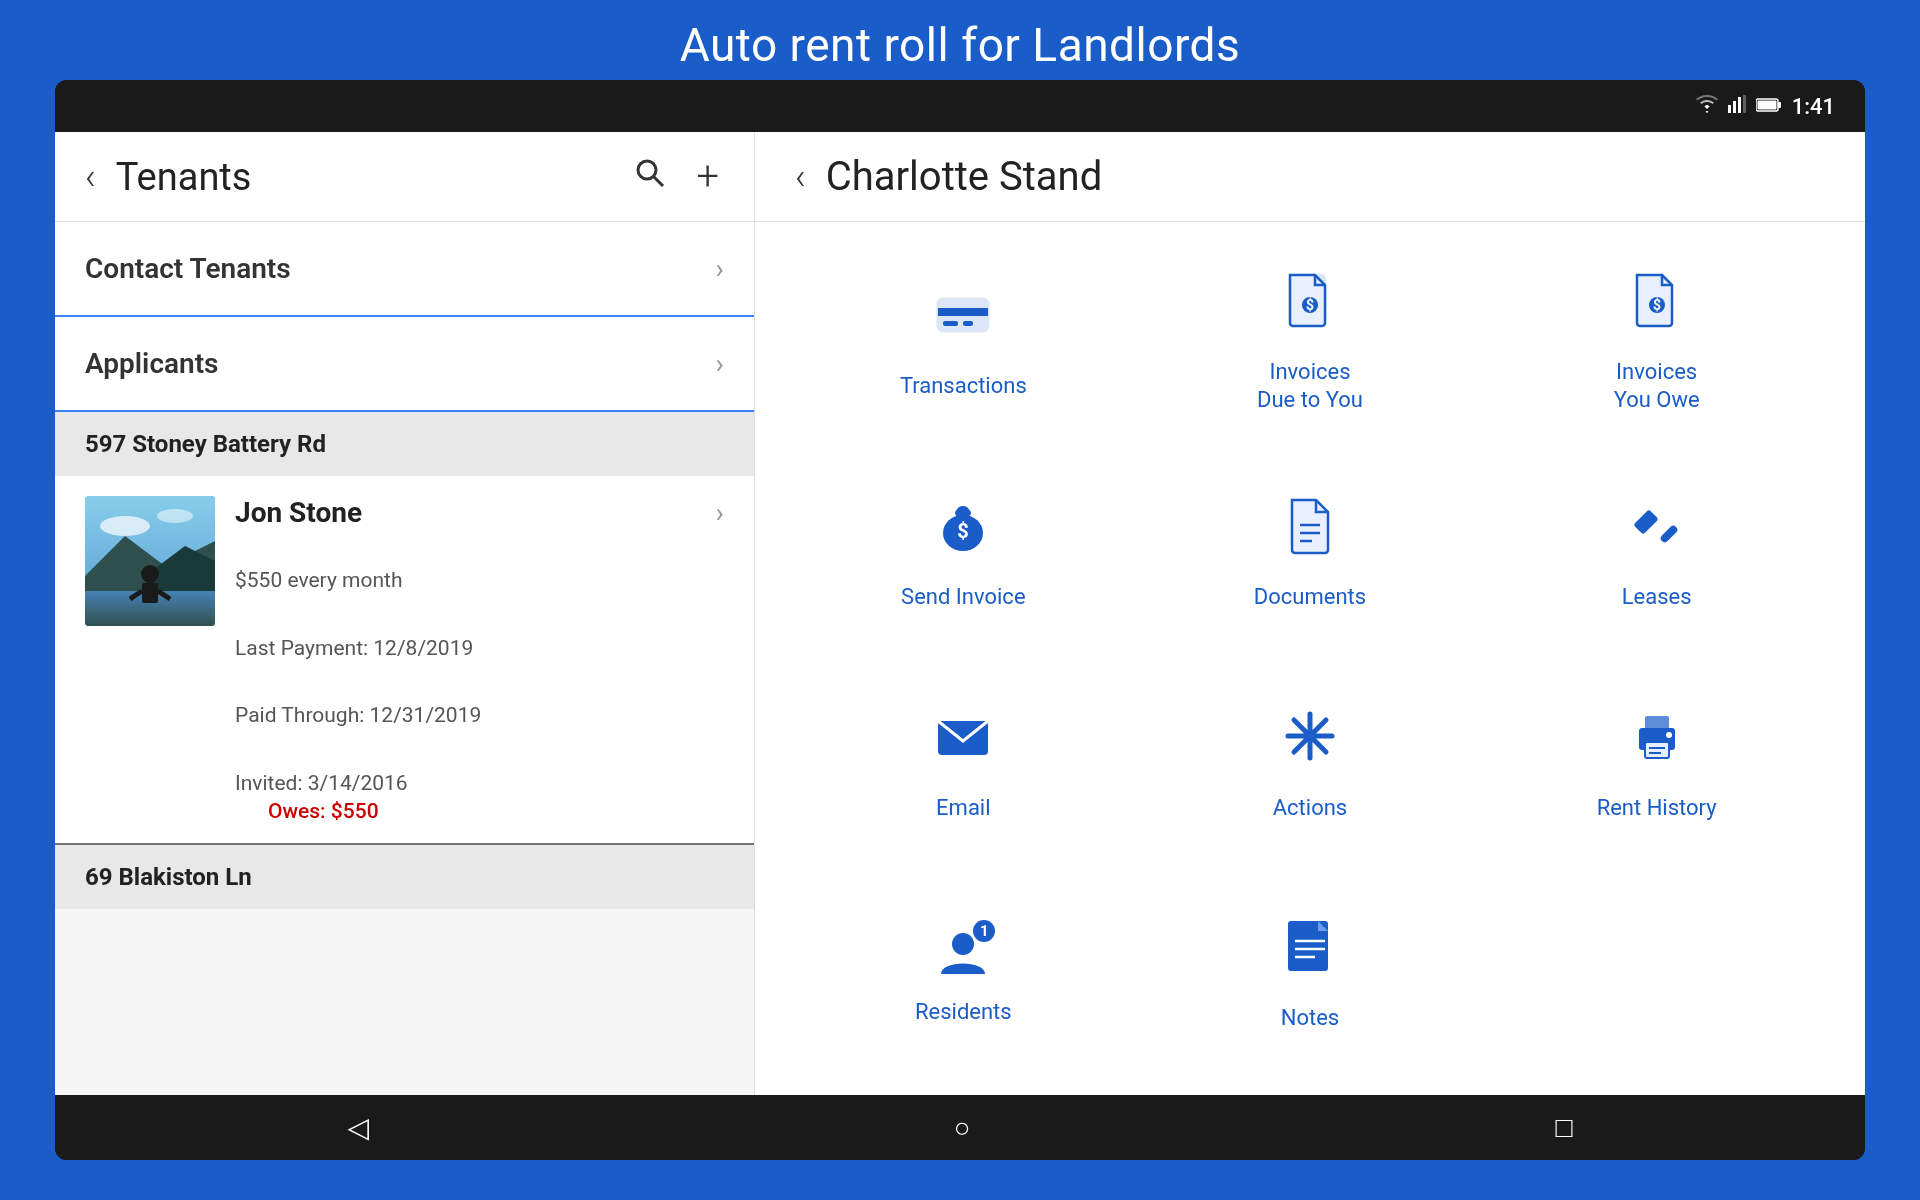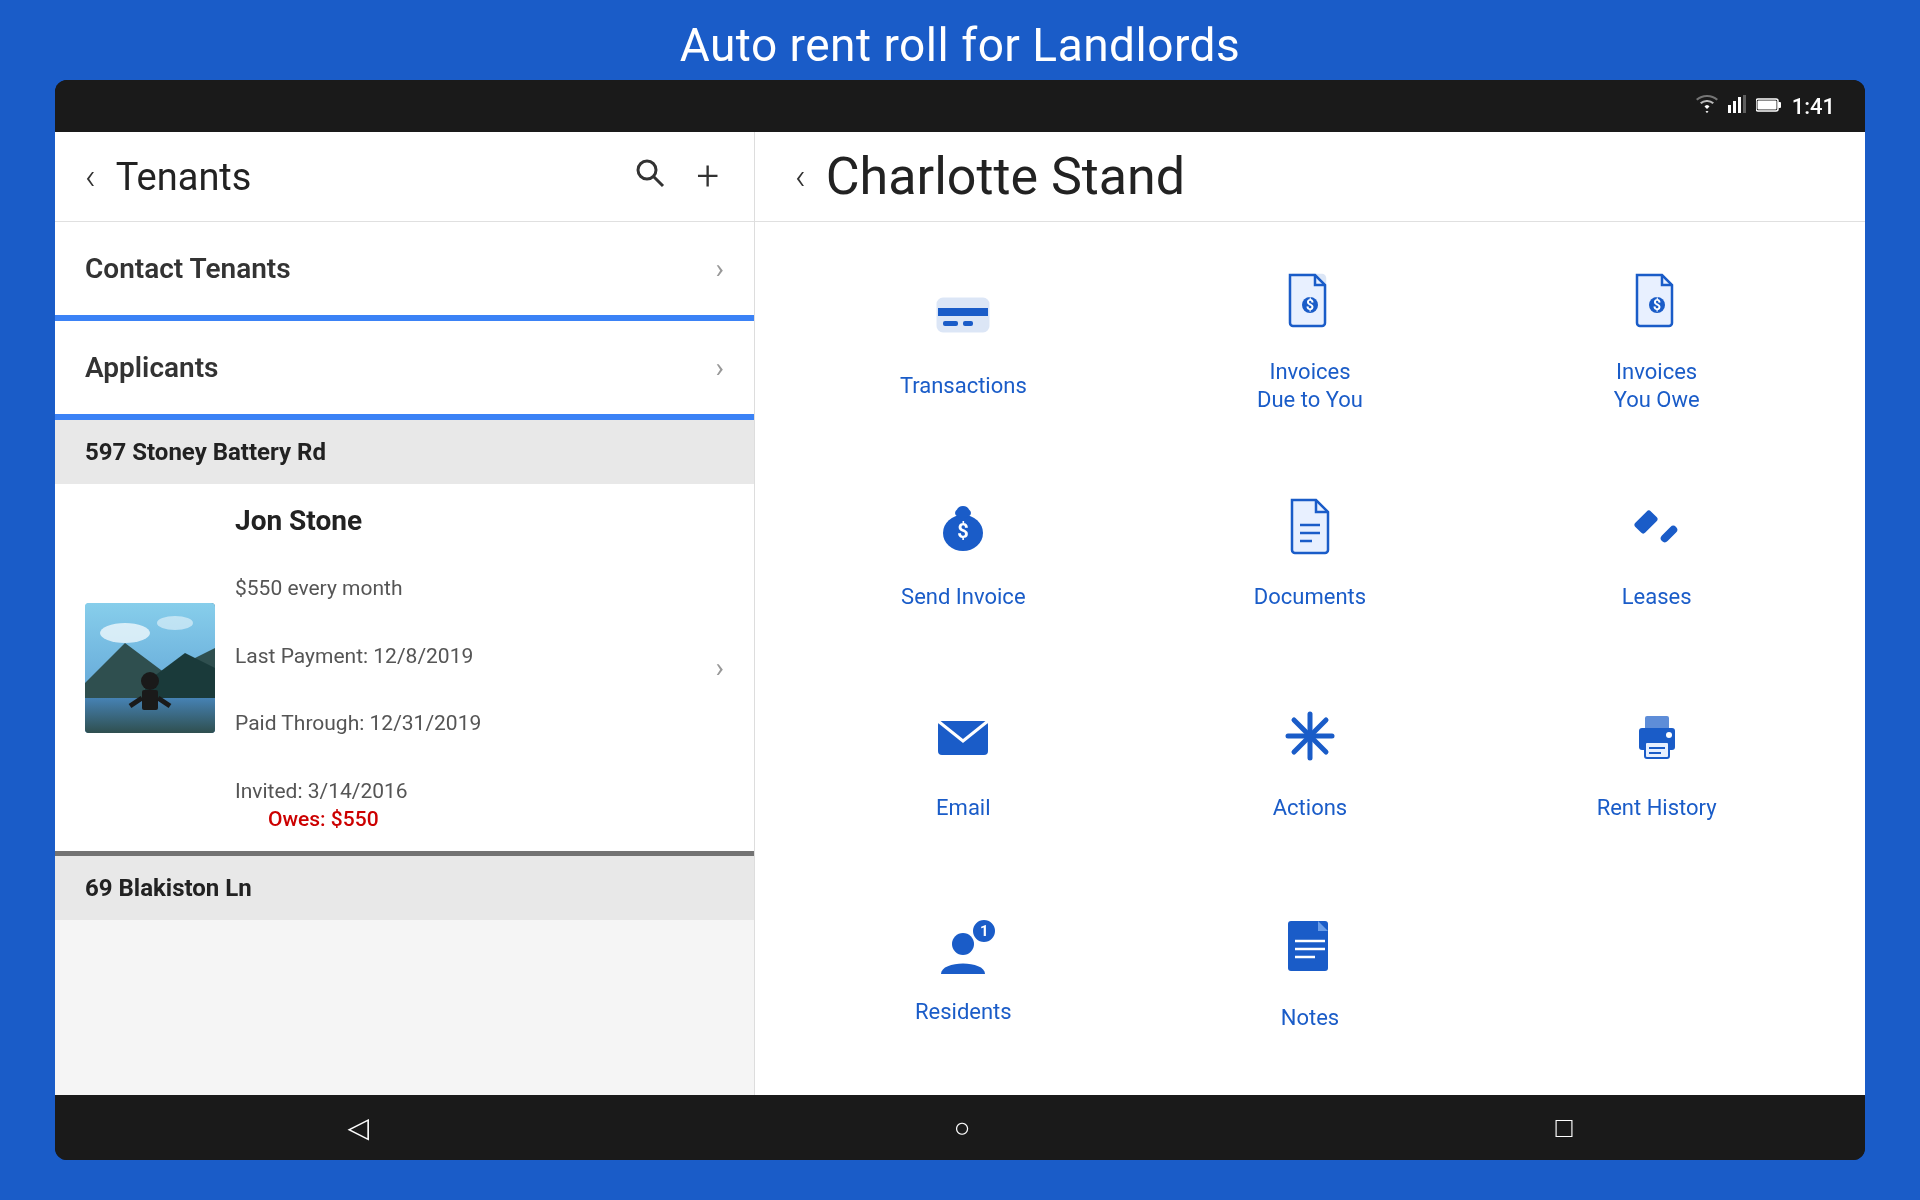--- a/index.html
+++ b/index.html
@@ -104,21 +104,21 @@
     .header-icon {
       font-size: 36px;
       color: #333;
       cursor: pointer;
       padding: 5px;
     }
 
     
     .nav-item {
       background: white;
-      border-bottom: 6px solid #3b82f6;
+      border-bottom: 2px solid #3b82f6;
       padding: 30px 30px;
       display: flex;
       align-items: center;
       justify-content: space-between;
       cursor: pointer;
     }
     .nav-item-label {
       font-size: 28px;
       font-weight: 600;
       color: #333;
@@ -133,24 +133,23 @@
       background: #e8e8e8;
       padding: 18px 30px;
       font-size: 24px;
       font-weight: 700;
       color: #222;
     }
 
     
     .tenant-row {
       background: white;
-      border-bottom: 5px solid #737373;
+      border-bottom: 2px solid #737373;
       padding: 20px 30px;
       display: flex;
-      align-items: center;
       gap: 20px;
       cursor: pointer;
     }
     .tenant-avatar {
       width: 130px;
       height: 130px;
       border-radius: 4px;
       overflow: hidden;
       flex-shrink: 0;
       background: linear-gradient(135deg, #87CEEB 0%, #4682B4 40%, #2F4F4F 70%, #1a1a2e 100%);
@@ -195,21 +194,21 @@
     #right-header {
       height: 90px;
       background: white;
       border-bottom: 1px solid #e0e0e0;
       display: flex;
       align-items: center;
       padding: 0 40px;
       gap: 20px;
     }
     #right-title {
-      font-size: 52px;
+      font-size: 40px;
       font-weight: 400;
       color: #222;
     }
 
     
     #grid-area {
       flex: 1;
       display: grid;
       grid-template-columns: repeat(3, 1fr);
       grid-template-rows: repeat(4, 1fr);

